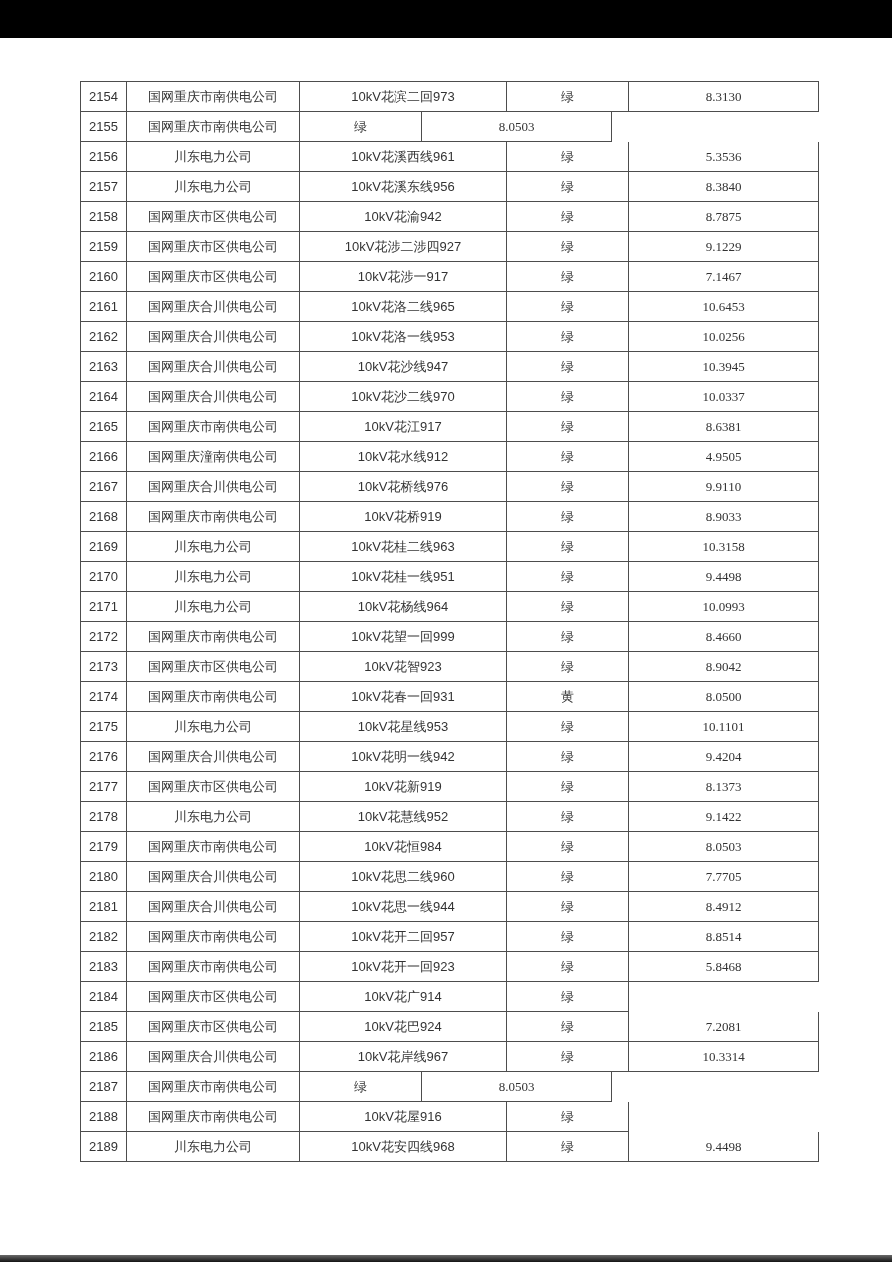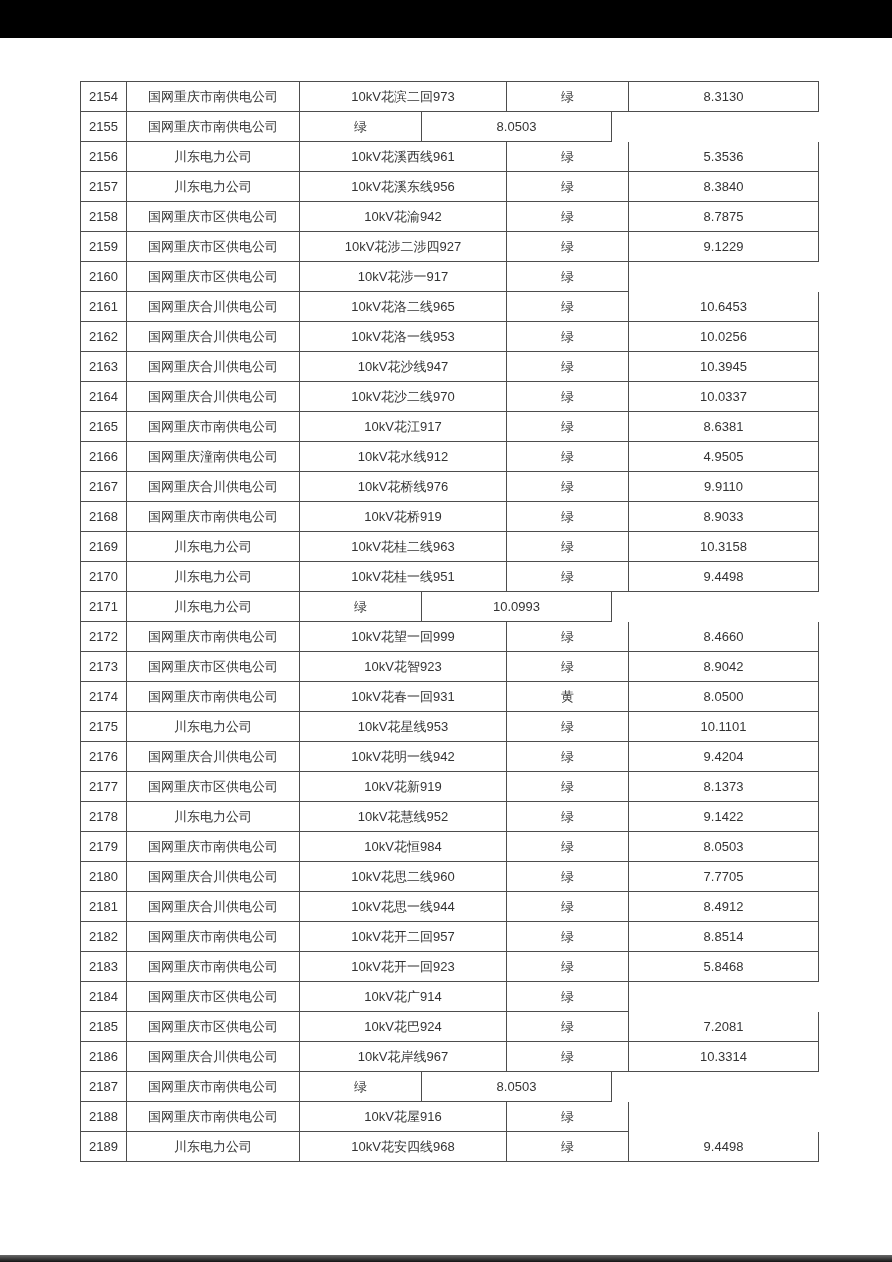--- a/index.html
+++ b/index.html
@@ -50,21 +50,21 @@
     justify-content: center;
     font-size: 13px;
     line-height: 1;
     white-space: nowrap;
     overflow: hidden;
   }
   .c0 { width: 46px; }
   .c1 { width: 173px; }
   .c2 { width: 207px; }
   .c3 { width: 122px; }
-  .c4 { width: 190px; }
+  .c4 { width: 190px; font-family: Liberation Serif, serif; }
 </style>
 </head>
 <body>
 
 <div class="top-bar"></div>
 
 <div class="page">
   <div class="data-table">
     <div>
         <div class="tr">
@@ -106,20 +106,21 @@
           <div class="td c1">国网重庆市区供电公司</div>
           <div class="td c2">10kV花涉二涉四927</div>
           <div class="td c3">绿</div>
           <div class="td c4">9.1229</div>
         </div>
         <div class="tr">
           <div class="td c0">2160</div>
           <div class="td c1">国网重庆市区供电公司</div>
           <div class="td c2">10kV花涉一917</div>
           <div class="td c3">绿</div>
+          <div class="td c4">7.1467</div>
         </div>
         <div class="tr">
           <div class="td c0">2161</div>
           <div class="td c1">国网重庆合川供电公司</div>
           <div class="td c2">10kV花洛二线965</div>
           <div class="td c3">绿</div>
           <div class="td c4">10.6453</div>
         </div>
         <div class="tr">
           <div class="td c0">2162</div>
@@ -180,20 +181,21 @@
         <div class="tr">
           <div class="td c0">2170</div>
           <div class="td c1">川东电力公司</div>
           <div class="td c2">10kV花桂一线951</div>
           <div class="td c3">绿</div>
           <div class="td c4">9.4498</div>
         </div>
         <div class="tr">
           <div class="td c0">2171</div>
           <div class="td c1">川东电力公司</div>
+          <div class="td c2">10kV花杨线964</div>
           <div class="td c3">绿</div>
           <div class="td c4">10.0993</div>
         </div>
         <div class="tr">
           <div class="td c0">2172</div>
           <div class="td c1">国网重庆市南供电公司</div>
           <div class="td c2">10kV花望一回999</div>
           <div class="td c3">绿</div>
           <div class="td c4">8.4660</div>
         </div>

